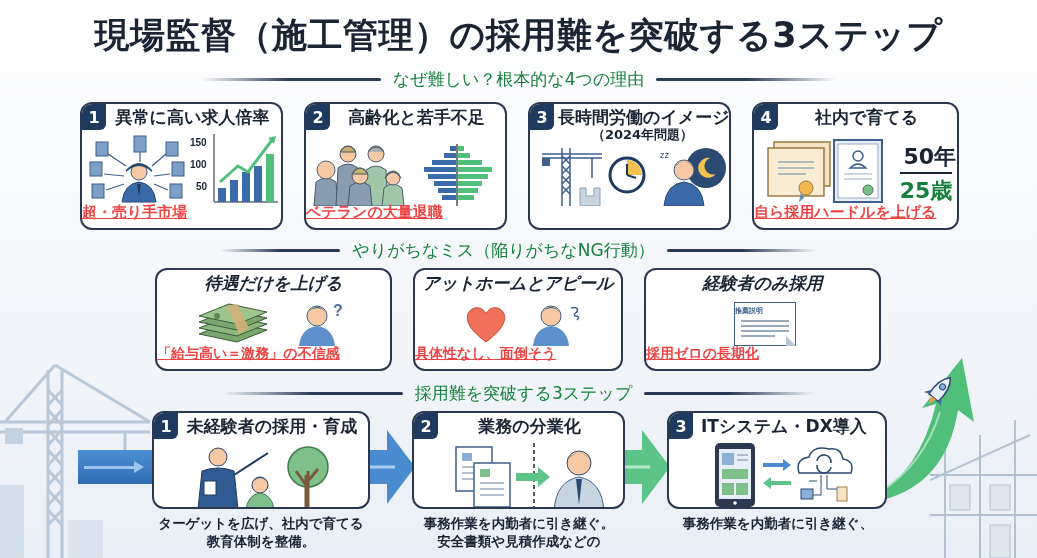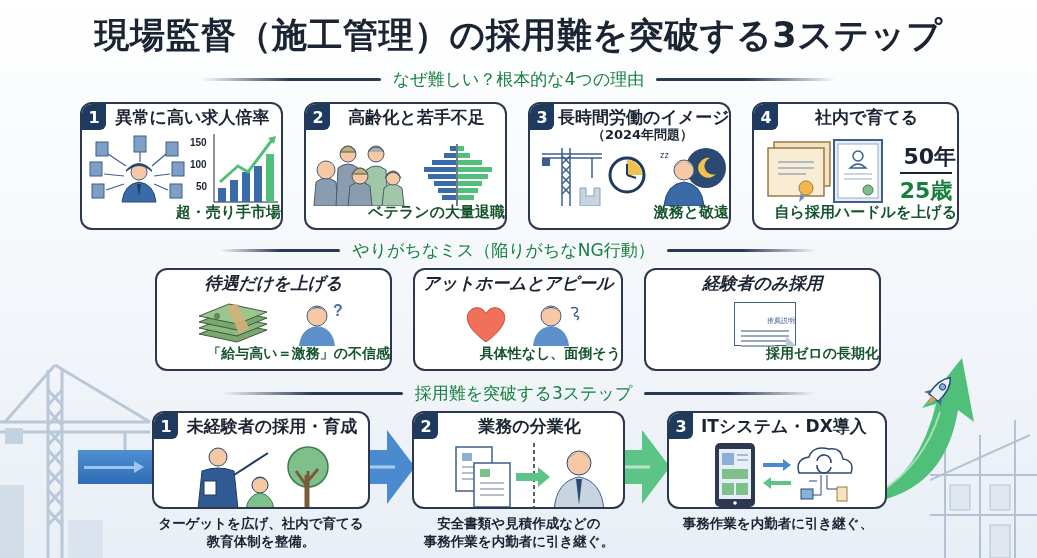--- a/index.html
+++ b/index.html
@@ -48,22 +48,22 @@
   .card-title {
     position: absolute; left: 28px; right: 6px; top: 2px;
     font-size: 17px; font-weight: bold; text-align: center; color: #1b2433;
     white-space: nowrap;
   }
   .card-sub {
     position: absolute; left: 0; right: 0; top: 22px; text-align: center;
     font-size: 13px; font-weight: bold; color: #1b2433; padding-left: 26px;
   }
   .card-caption {
-    position: absolute; left: 0; right: 0; bottom: 6px; text-align: right;
-    font-size: 15px; font-weight: bold; color: #14532d; white-space: nowrap;
+    position: absolute; left: 0; right: 0; bottom: 6px; text-align: left;
+    font-size: 15px; font-weight: bold; color: #ef4444; white-space: nowrap; text-decoration: underline;
   }
   .illus { position: absolute; }
 
   
   .mcard .card-title { left: 6px; font-style: italic; }
   .mcard .card-caption { font-size: 14px; }
 
   
   .step-card { position: absolute; background: #fff; border: 2px solid #2b3850; border-radius: 12px; overflow: hidden; }
   .step-desc {
@@ -224,21 +224,20 @@
     <line x1="19" y1="19" x2="28" y2="22" stroke="#1f3a5f" stroke-width="2"></line>
   </svg>
   <svg class="illus" style="left:120px;top:40px" width="78" height="62" viewBox="0 0 78 62">
     <circle cx="56" cy="24" r="20" fill="#2b4a72"></circle>
     <path d="M60 14 A10 10 0 1 0 66 30 A8 8 0 1 1 60 14 Z" fill="#f2c14e"></path>
     <circle cx="34" cy="26" r="10" fill="#f6c9a4" stroke="#3d5f8a"></circle>
     <path d="M24 24 Q34 12 44 24 Q40 18 34 18 Q28 18 24 24" fill="#2b4a72"></path>
     <path d="M14 62 Q16 40 34 38 Q52 40 54 62 Z" fill="#3a6aa8" stroke="#2b4a72"></path>
     <text x="10" y="14" font-size="9" fill="#1f3a5f" font-family="Liberation Sans, sans-serif">zz</text>
   </svg>
-  <div class="card-caption">激務と敬遠</div>
 </div>
 
 <div class="card" style="left:752px;top:102px;width:207px;height:128px">
   <div class="badge">4</div>
   <div class="card-title">社内で育てる</div>
   <svg class="illus" style="left:12px;top:32px" width="120" height="70" viewBox="0 0 120 70">
     <rect x="8" y="6" width="56" height="44" fill="#f4e3c0" stroke="#9a7a45" stroke-width="1.5"></rect>
     <rect x="2" y="12" width="56" height="48" fill="#f8ecd2" stroke="#9a7a45" stroke-width="1.5"></rect>
     <g stroke="#9aaabb" stroke-width="1.5">
         <line x1="12" y1="26" x2="48" y2="26"></line>
@@ -300,21 +299,21 @@
     <path d="M10 14 Q20 0 30 14 Q26 8 20 8 Q14 8 10 14" fill="#2b4a72"></path>
     <path d="M2 46 Q4 28 20 26 Q36 28 38 46 Z" fill="#5d8fca"></path>
     <path d="M40 8 Q48 6 46 12 Q42 14 44 16 Q50 16 46 20" fill="none" stroke="#3d5f8a" stroke-width="1.5"></path>
   </svg>
   <div class="card-caption">具体性なし、面倒そう</div>
 </div>
 
 <div class="card mcard" style="left:644px;top:268px;width:237px;height:103px">
   <div class="card-title">経験者のみ採用</div>
   <div class="abs" style="left:88px;top:32px;width:62px;height:44px;background:#fff;border:1.5px solid #3d5f8a;">
-    <div style="text-align:right;font-size:7px;font-weight:normal;color:#3d5f8a;margin-top:13px">推薦説明</div>
+    <div style="text-align:left;font-size:7px;font-weight:bold;color:#3d5f8a;margin-top:3px">推薦説明</div>
     <div style="margin:4px 6px 0;height:2px;background:#9aaabb"></div>
     <div style="margin:3px 6px 0;height:2px;background:#9aaabb"></div>
     <div style="margin:3px 6px 0;height:2px;background:#9aaabb"></div>
     <div style="margin:3px 20px 0 6px;height:2px;background:#9aaabb"></div>
     <div style="position:absolute;right:-1px;bottom:-1px;width:0;height:0;border-left:10px solid #b8c8da;border-top:10px solid transparent"></div>
   </div>
   <div class="card-caption">採用ゼロの長期化</div>
 </div>
 
 <div class="section-head" style="top:380px">
@@ -388,22 +387,22 @@
     <line x1="80" y1="0" x2="80" y2="68" stroke="#1b2433" stroke-width="1.5" stroke-dasharray="4,3"></line>
     <rect x="62" y="30" width="22" height="8" fill="#5cc487"></rect>
     <polygon points="84,24 96,34 84,44" fill="#5cc487"></polygon>
     <circle cx="125" cy="20" r="12" fill="#f6c9a4" stroke="#2b4a72"></circle>
     <path d="M113 18 Q125 2 137 18 Q132 10 125 10 Q118 10 113 18" fill="#2b4a72"></path>
     <path d="M100 68 Q102 38 125 34 Q148 38 150 68 Z" fill="#c8d4e0" stroke="#3d5f8a"></path>
     <path d="M122 36 L125 62 L128 36 Z" fill="#2b4a72"></path>
   </svg>
 </div>
 <div class="step-desc" style="left:400px;top:514px;width:238px">
+  <div>事務作業を内勤者に引き継ぐ。</div>
   <div>安全書類や見積作成などの</div>
-  <div>事務作業を内勤者に引き継ぐ。</div>
 </div>
 
 <div class="step-card" style="left:667px;top:411px;width:220px;height:98px">
   <div class="badge">3</div>
   <div class="card-title" style="text-align:left;left:32px">ITシステム・DX導入</div>
   <svg class="illus" style="left:44px;top:28px" width="150" height="68" viewBox="0 0 150 68">
     <rect x="2" y="2" width="40" height="64" rx="5" fill="#2b3850"></rect>
     <rect x="6" y="8" width="32" height="50" fill="#e6eef7"></rect>
     <rect x="9" y="12" width="12" height="12" fill="#8ab0d8"></rect>
     <g stroke="#9aaabb" stroke-width="1.5">

